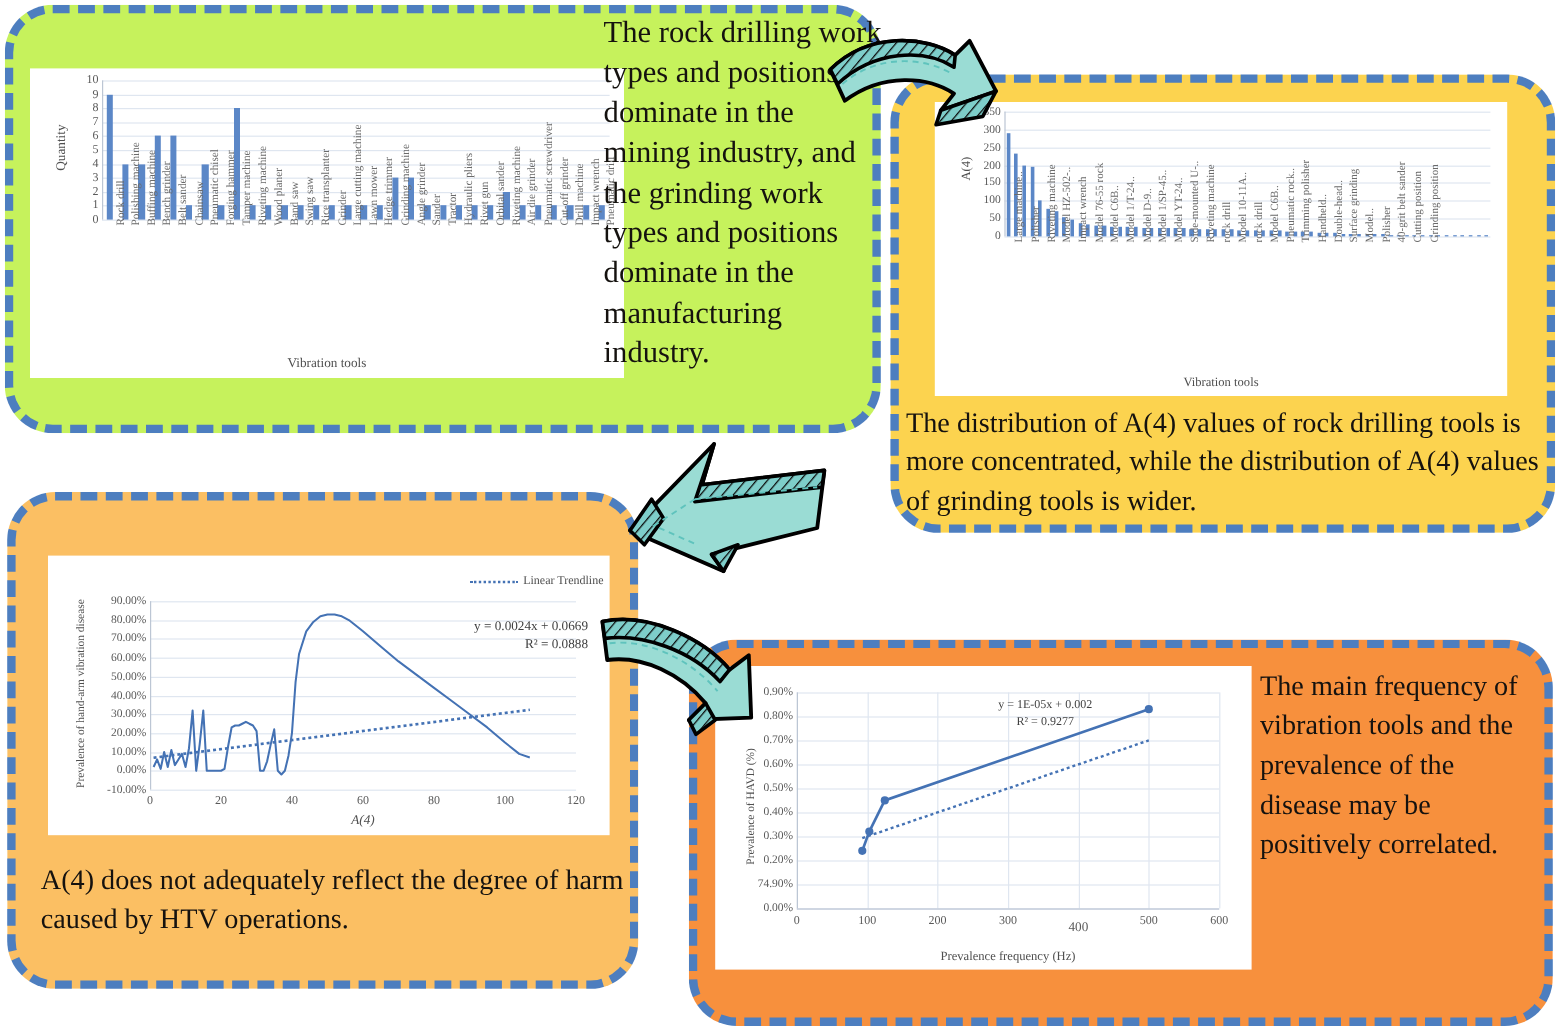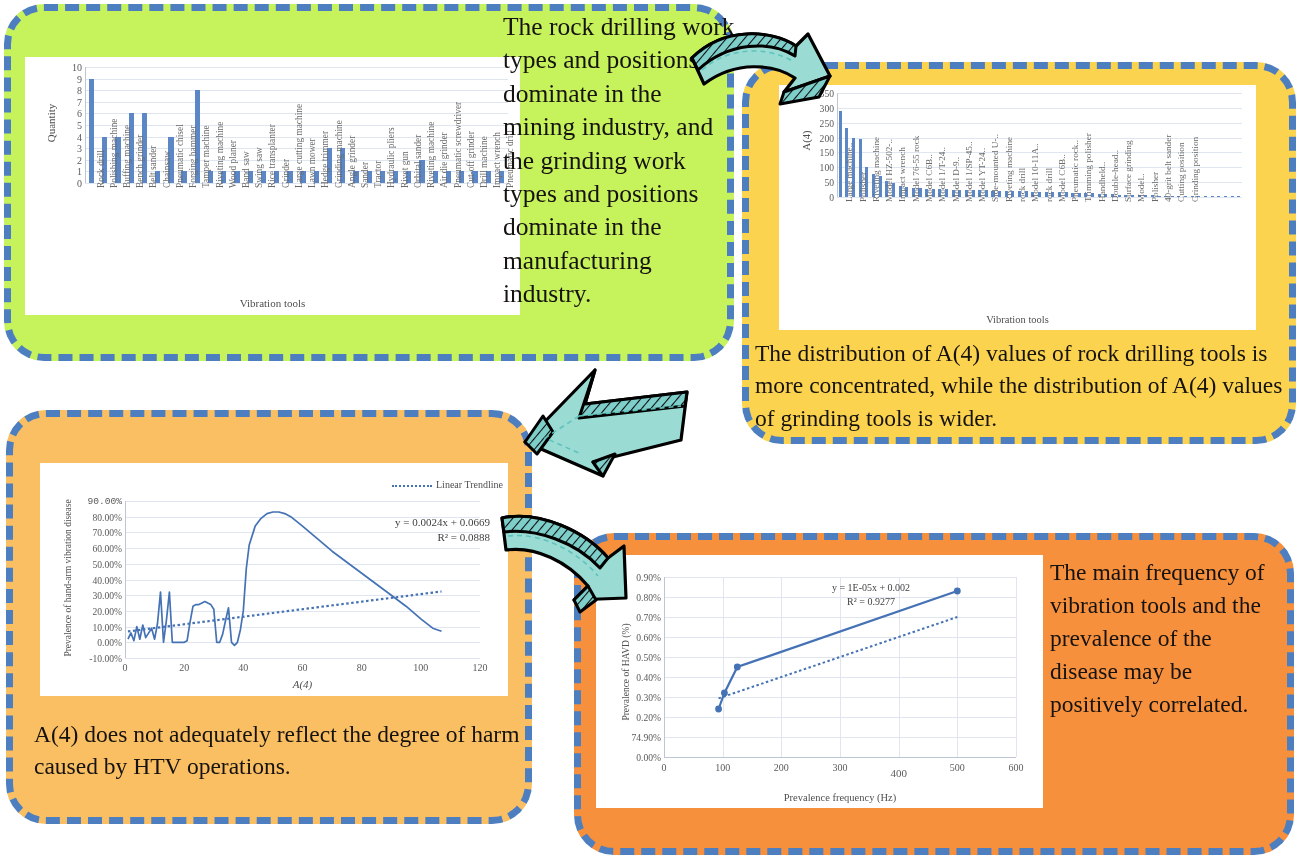--- a/index.html
+++ b/index.html
@@ -277,21 +277,21 @@
       <div class="ytick" style="top: 78.5px; font-size: 9.6px;">40.00%</div>
       <div class="gridline" style="top: 62.8px;"></div>
       <div class="ytick" style="top: 62.8px; font-size: 9.6px;">50.00%</div>
       <div class="gridline" style="top: 47.1px;"></div>
       <div class="ytick" style="top: 47.1px; font-size: 9.6px;">60.00%</div>
       <div class="gridline" style="top: 31.4px;"></div>
       <div class="ytick" style="top: 31.4px; font-size: 9.6px;">70.00%</div>
       <div class="gridline" style="top: 15.7px;"></div>
       <div class="ytick" style="top: 15.7px; font-size: 9.6px;">80.00%</div>
       <div class="gridline" style="top: 0px;"></div>
-      <div class="ytick" style="top: 0px; font-size: 9.6px; font-family: Liberation Mono, monospace;">90.00%</div>
+      <div class="ytick" style="top: 0px; font-size: 9.6px;">90.00%</div>
       <div class="axisline" style="left: 0px; top: 0px; width: 1px; height: 157px; background: rgb(188, 198, 212);"></div>
       <div class="xtick" style="left: 0px; top: 161px; font-size: 10px; transform: translateX(-50%);">0</div>
       <div class="xtick" style="left: 59.1667px; top: 161px; font-size: 10px; transform: translateX(-50%); text-align: right;">20</div>
       <div class="xtick" style="left: 118.333px; top: 161px; font-size: 10px; transform: translateX(-50%);">40</div>
       <div class="xtick" style="left: 177.5px; top: 161px; font-size: 10px; transform: translateX(-50%);">60</div>
       <div class="xtick" style="left: 236.667px; top: 161px; font-size: 10px; transform: translateX(-50%);">80</div>
       <div class="xtick" style="left: 295.833px; top: 161px; font-size: 10px; transform: translateX(-50%);">100</div>
       <div class="xtick" style="left: 355px; top: 161px; font-size: 10px; transform: translateX(-50%);">120</div>
       <svg width="355" height="157" style="position: absolute; left: 0px; top: 0px;">
         <path d="M3.0 138.2 L5.9 131.9 L8.9 139.7 L11.8 125.6 L14.8 138.2 L17.8 124.0 L20.7 136.6 L23.7 131.9 L26.6 127.2 L29.6 138.2 L32.5 122.5 L35.5 91.1 L38.5 141.3 L41.4 119.3 L44.4 91.1 L47.3 141.3 L50.3 141.3 L53.3 141.3 L56.2 141.3 L59.2 141.3 L62.1 139.7 L65.1 120.9 L68.0 105.2 L71.0 103.6 L74.0 103.6 L76.9 102.1 L79.9 100.5 L82.8 102.1 L85.8 103.6 L88.8 108.3 L91.7 141.3 L94.7 141.3 L97.6 133.4 L100.6 119.3 L103.5 106.8 L106.5 141.3 L109.5 144.4 L112.4 141.3 L115.4 128.7 L118.3 109.9 L121.3 67.5 L124.2 44.0 L130.2 25.1 L136.1 17.3 L142.0 12.6 L147.9 11.0 L153.8 11.0 L159.8 12.6 L165.7 15.7 L177.5 25.1 L192.3 37.7 L207.1 50.2 L221.9 61.2 L236.7 72.2 L251.5 83.2 L266.3 94.2 L281.0 105.2 L295.8 117.8 L307.7 127.2 L316.5 130.3" fill="none" stroke="#4472b4" stroke-width="1.7" stroke-linejoin="round"></path>

